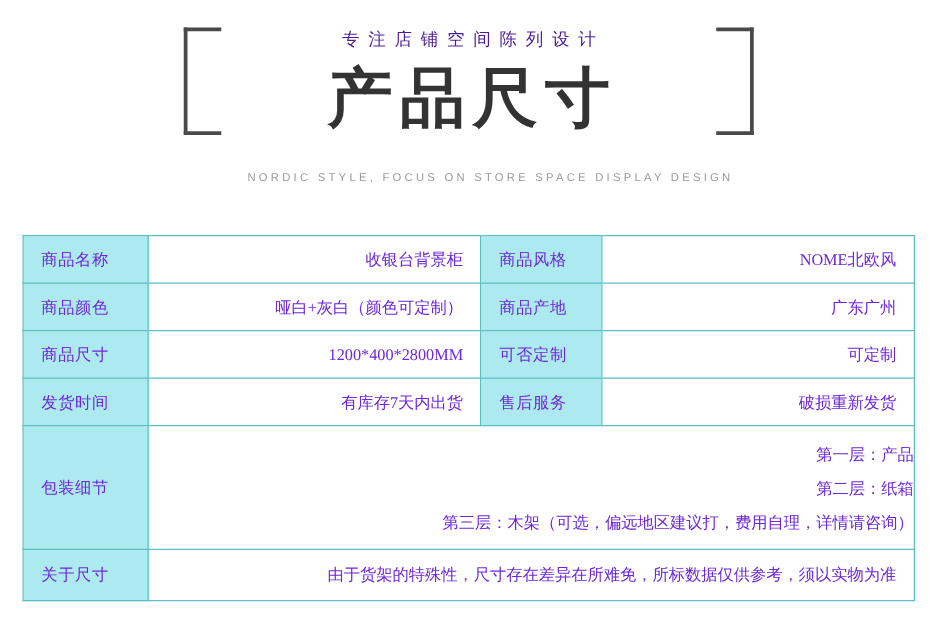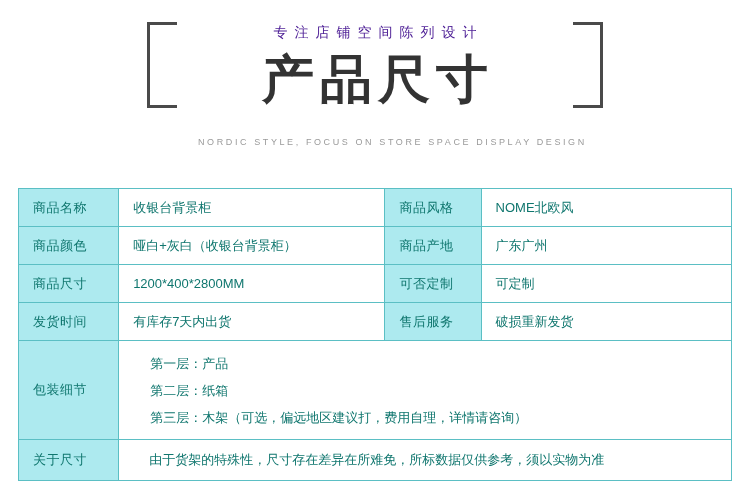--- a/index.html
+++ b/index.html
@@ -83,35 +83,35 @@
     position: absolute;
     left: 18px;
     top: 188px;
     width: 714px;
     border-collapse: collapse;
     table-layout: fixed;
   }
   .spec-table td {
     border: 1px solid #5bbfc4;
     font-size: 13px;
-    color: #0f766e;
+    color: #6d28d9;
     padding: 0 14px;
     height: 37px;
     vertical-align: middle;
-    font-family: Liberation Sans, sans-serif;
+    font-family: Liberation Serif, serif;
   }
   td.label {
     background: #adeaef;
     font-weight: normal;
     letter-spacing: 0.5px;
     text-align: left;
   }
   td.value {
     background: #ffffff;
-    text-align: left;
+    text-align: right;
   }
   .c-label-l { width: 100px; }
   .c-value-l { width: 266px; }
   .c-label-r { width: 96px; }
   .c-value-r { width: 250px; }
 
   td.pack-label {
     height: 98px;
     vertical-align: middle;
   }
@@ -155,21 +155,21 @@
   </colgroup>
   <tbody>
     <tr>
       <td class="label">商品名称</td>
       <td class="value">收银台背景柜</td>
       <td class="label">商品风格</td>
       <td class="value">NOME北欧风</td>
     </tr>
     <tr>
       <td class="label">商品颜色</td>
-      <td class="value">哑白+灰白（收银台背景柜）</td>
+      <td class="value">哑白+灰白（颜色可定制）</td>
       <td class="label">商品产地</td>
       <td class="value">广东广州</td>
     </tr>
     <tr>
       <td class="label">商品尺寸</td>
       <td class="value">1200*400*2800MM</td>
       <td class="label">可否定制</td>
       <td class="value">可定制</td>
     </tr>
     <tr>

